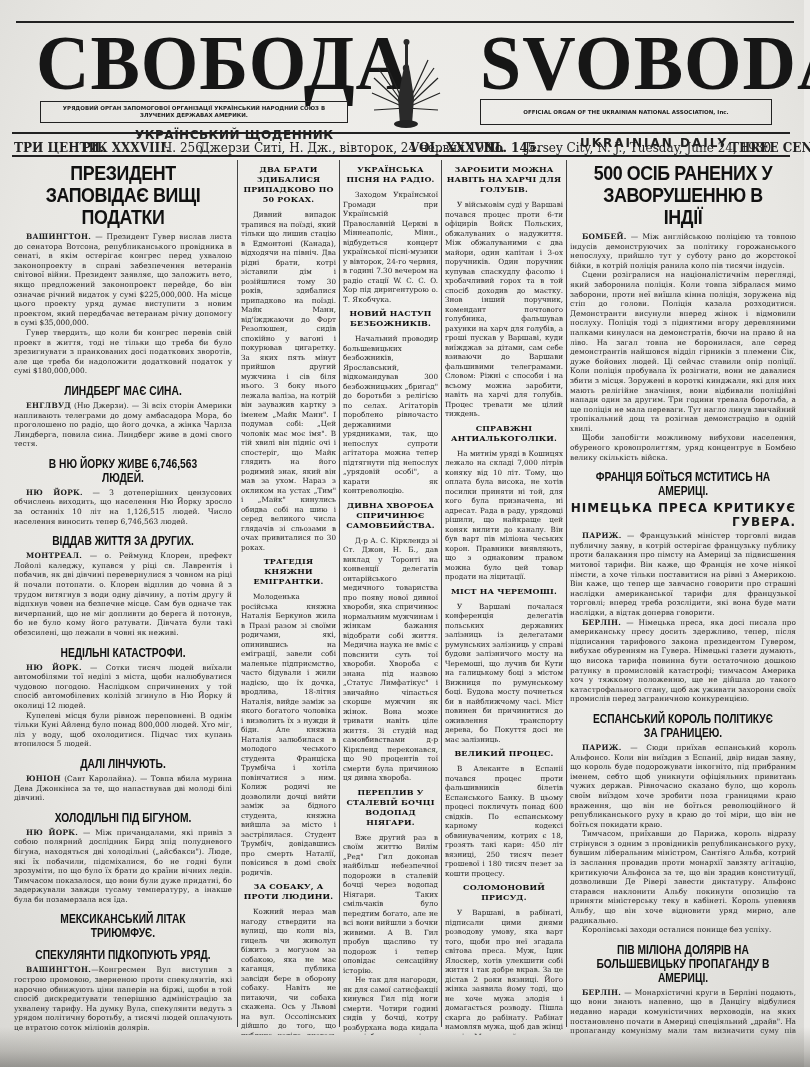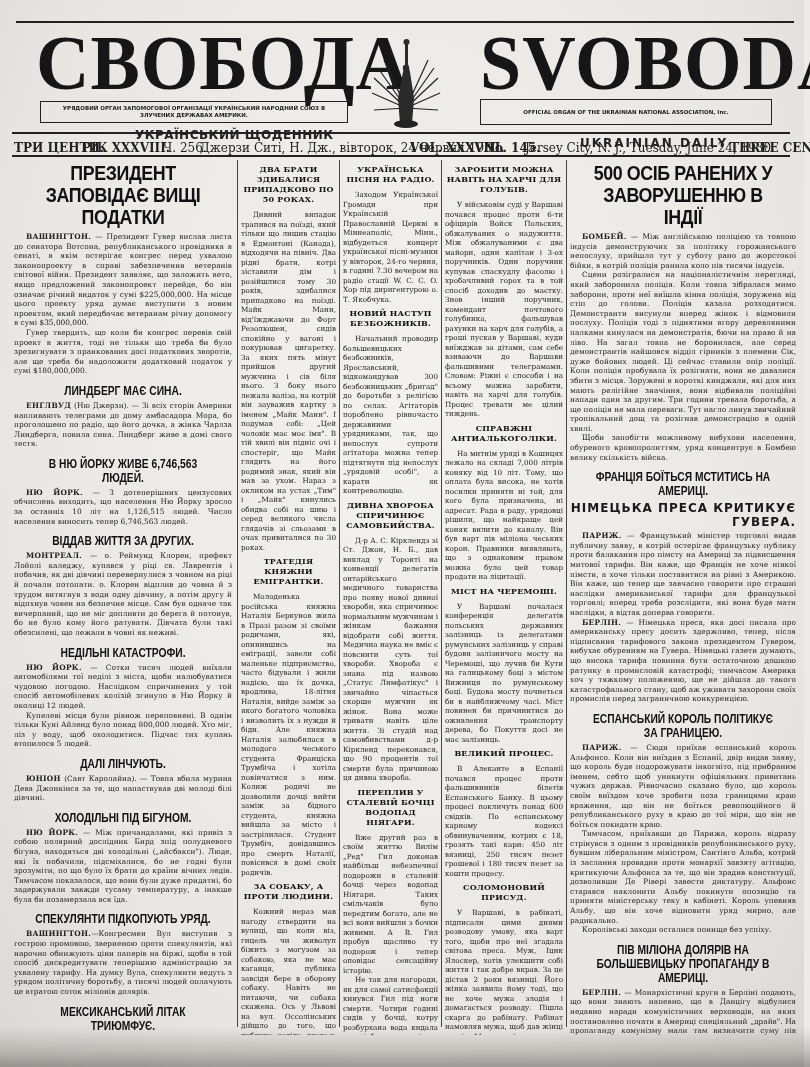--- a/index.html
+++ b/index.html
@@ -119,25 +119,25 @@
       </div>
       <div>
         <div class="head-med">ДАЛІ ЛІНЧУЮТЬ.</div>
         <p class="body-text"><span class="lead">ЮНІОН</span><span> (Савт Каролайна). — Товпа вбила мурина Дева Джонкінса за те, що напаствував дві молоді білі дівчині.</span></p>
       </div>
       <div>
         <div class="head-med">ХОЛОДІЛЬНІ ПІД БІГУНОМ.</div>
         <p class="body-text"><span class="lead">НЮ ЙОРК.</span><span> — Між причандалами, які привіз з собою полярний дослідник Бирд зпід полудневого бігуна, находяться дві холодільні („айсбакси"). Люде, які їх побачили, підсміхалися, бо не годні були зрозуміти, по що було їх брати до країни вічних ледів. Тимчасом показалося, що вони були дуже придатні, бо задержували завжди тусаму температуру, а інакше була би позамерзала вся їда.</span></p>
       </div>
       <div>
+        <div class="head-med">МЕКСИКАНСЬКИЙ ЛІТАК ТРИЮМФУЄ.</div>
+      </div>
+      <div>
         <div class="head-med">СПЕКУЛЯНТИ ПІДКОПУЮТЬ УРЯД.</div>
         <p class="body-text"><span class="lead">ВАШИНГТОН.</span><span>—Конгресмен Вул виступив з гострою промовою, зверненою проти спекулянтів, які нарочно обнижують ціни паперів на біржі, щоби в той спосіб дискредитувати теперішню адміністрацію за ухвалену тарифу. На думку Вула, спекулянти ведуть з урядом політичну боротьбу, а тисячі людей оплачують це втратою соток міліонів долярів.</span></p>
-      </div>
-      <div>
-        <div class="head-med">МЕКСИКАНСЬКИЙ ЛІТАК ТРИЮМФУЄ.</div>
       </div>
     </div>
 
   <div class="col narrow" id="col2" style="left:241px; width:95px;">
       <div>
         <div class="head-sm">ДВА БРАТИ ЗДИБАЛИСЯ ПРИПАДКОВО ПО 50 РОКАХ.</div>
         <p class="body-text"><span class="lead"></span><span>Дивний випадок трапився на поїзді, який тільки що лишив стацію в Едмонтоні (Канада), відходячи на північ. Два рідні брати, котрі зіставили дім і розійшлися тому 30 років, здибалися припадково на поїзді. Майк Манн, від'їжджаючи до Форт Резолюшен, сидів спокійно у вагоні і покурював цигаретку. За яких пять мінут прийшов другий мужчина і сів біля нього. З боку нього лежала валіза, на котрій він зауважив картку з іменем „Майк Манн". І подумав собі: „Цей чоловік має моє імя". В тій хвилі він підніс очі і спостеріг, що Майк глядить на його родимий знак, який він мав за ухом. Нараз з окликом на устах „Тим" і „Майк" кинулись обидва собі на шию і серед великого числа глядачів зі сльозами в очах привиталися по 30 роках.</span></p>
       </div>
       <div>
         <div class="head-sm">ТРАГЕДІЯ КНЯЖНИ ЕМІГРАНТКИ.</div>

